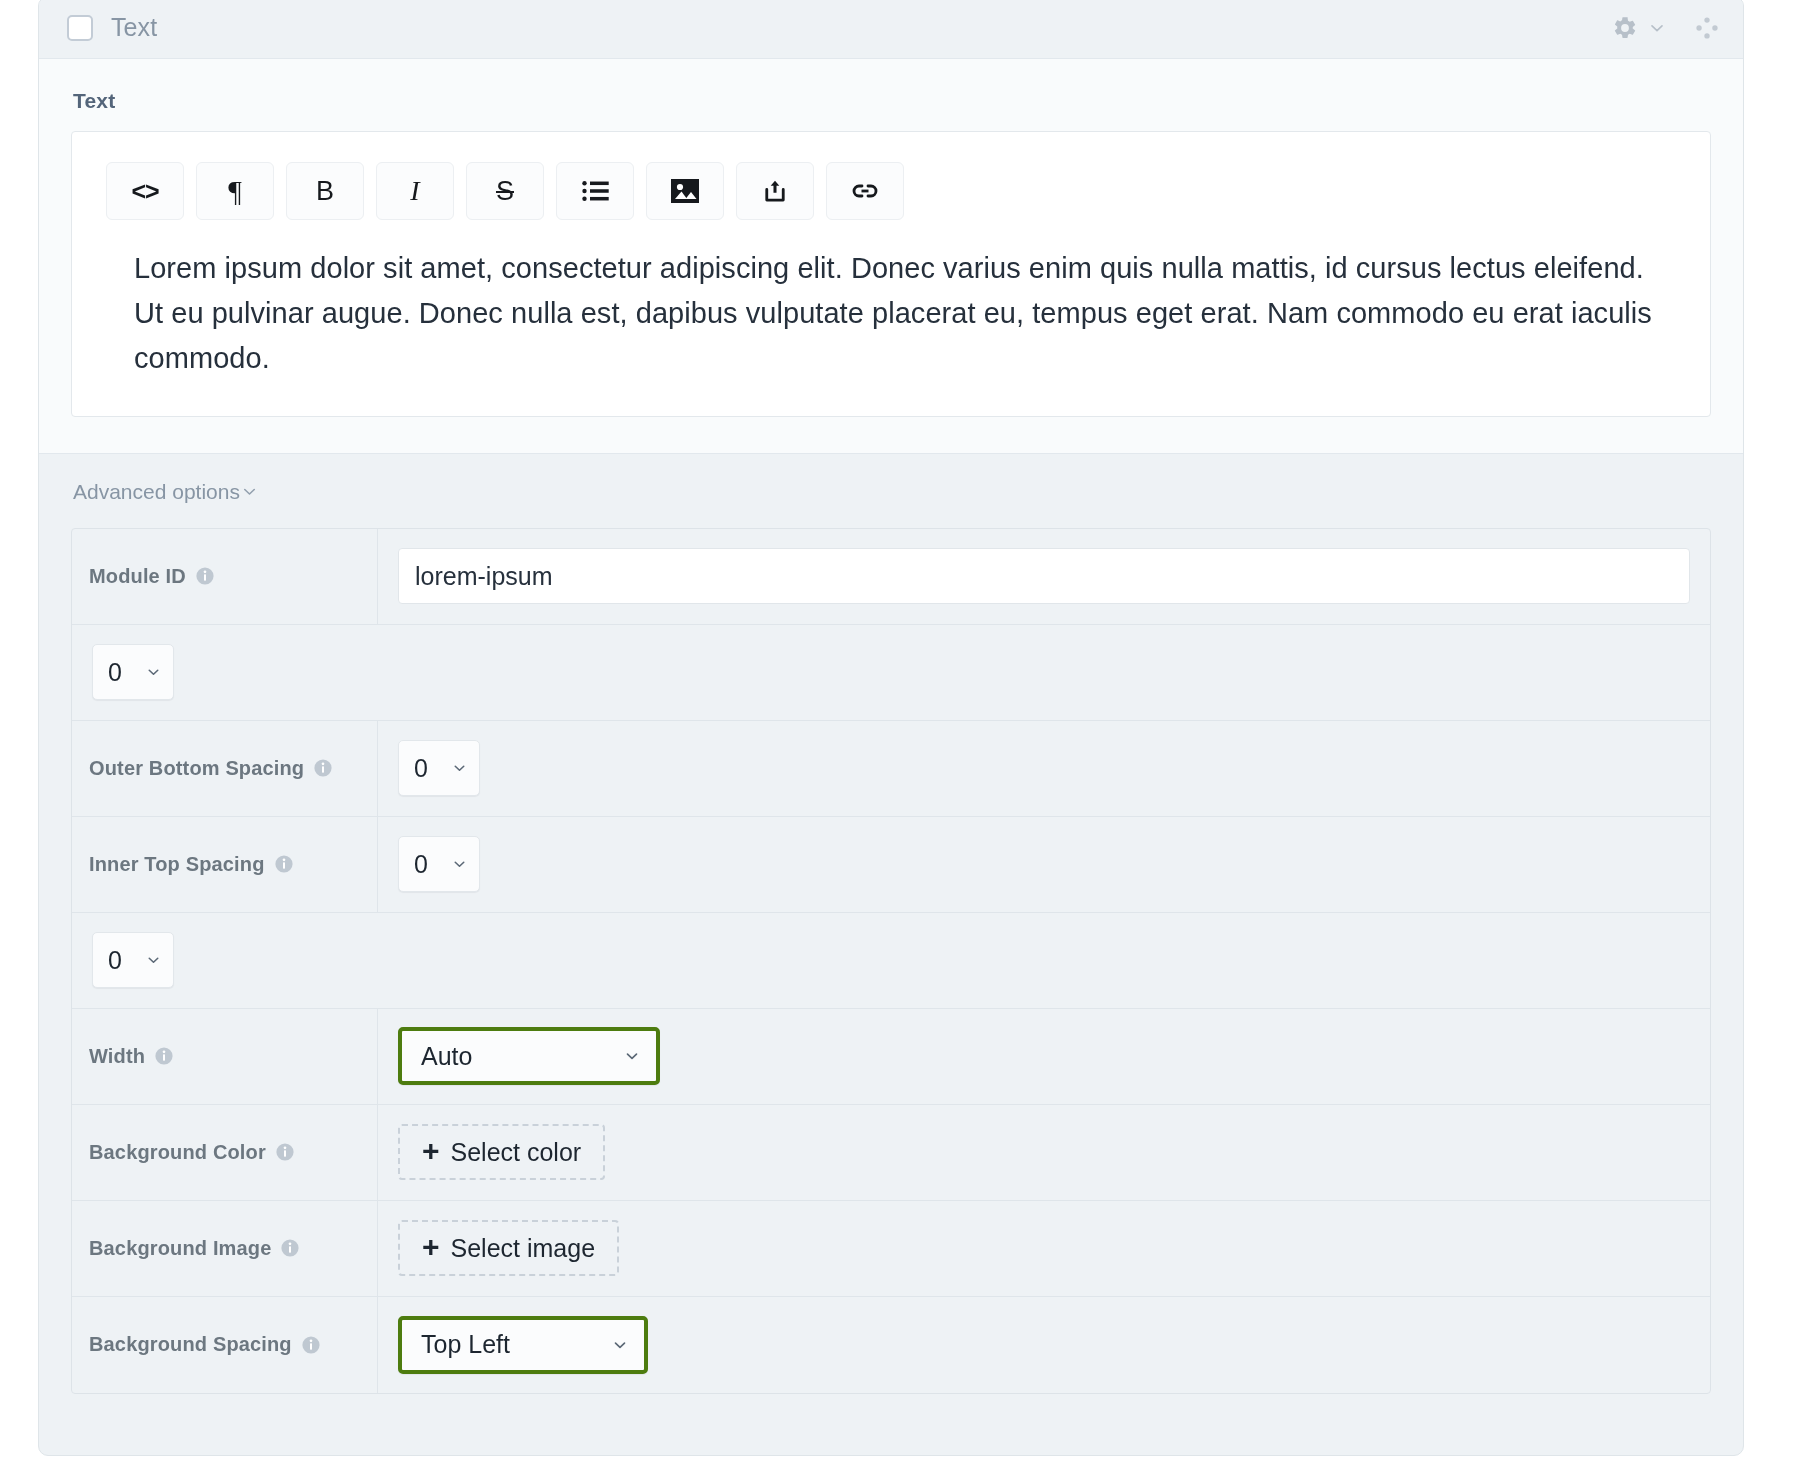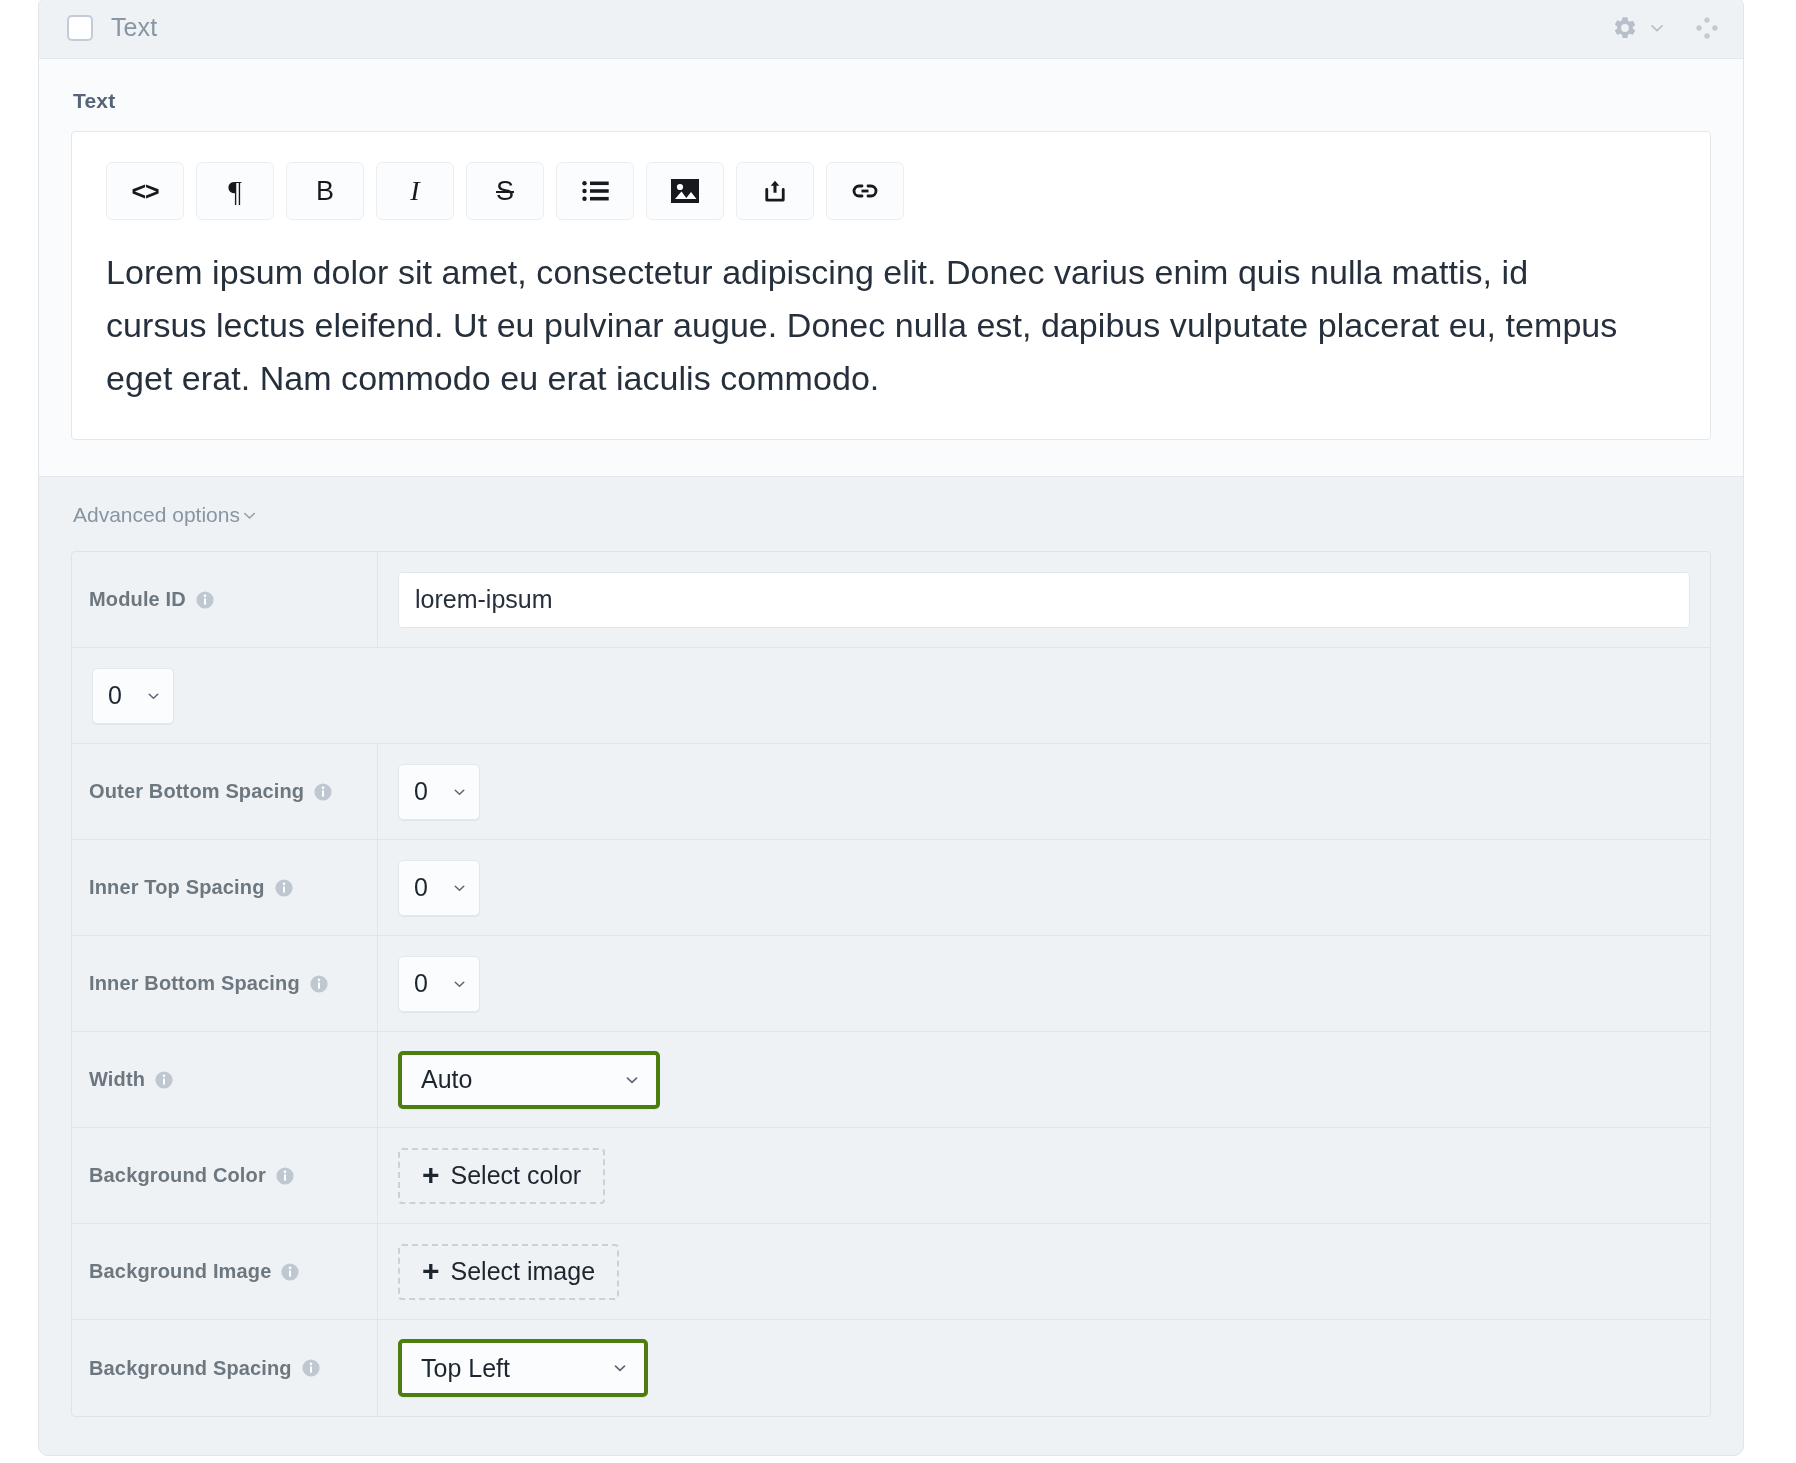--- a/index.html
+++ b/index.html
@@ -102,25 +102,26 @@
     line-height: 1;
     font-family: "Liberation Serif", serif;
   }
   .tb-glyph.code { font-family: "Liberation Sans", sans-serif; font-size: 25px; font-weight: 600; letter-spacing: -1px; }
   .tb-glyph.bold { font-family: "Liberation Sans", sans-serif; font-size: 27px; font-weight: 500; }
   .tb-glyph.ital { font-family: "Liberation Serif", serif; font-size: 28px; font-style: italic; }
   .tb-glyph.para { font-family: "Liberation Serif", serif; font-size: 30px; }
   .tb-glyph.strike { font-family: "Liberation Sans", sans-serif; font-size: 27px; text-decoration: line-through; }
 
   .editor-text {
-    font-size: 34px;
+    font-size: 29px;
     line-height: 1.56;
     color: #26303c;
     letter-spacing: .05px;
     max-width: 1520px;
+    margin-left: 28px;
   }
 
   
   .adv-wrap { padding: 26px 32px 30px 32px; background: #eef2f5; }
   .adv-toggle {
     font-size: 21px;
     color: #8795a4;
     display: inline-flex;
     align-items: center;
     gap: 0;
@@ -408,30 +409,20 @@
           <div class="mini-select">
             <span class="val">0</span>
             <svg class="chev" width="17" height="17" viewBox="0 0 24 24" aria-hidden="true">
                 <path d="M6 9.5 L12 15.2 L18 9.5" fill="none" stroke="#5b6876" stroke-width="2.2" stroke-linecap="round" stroke-linejoin="round"></path>
               </svg>
           </div>
         </div>
       </div>
 
       <div class="srow">
-        <div class="scell-label">
-          <span class="lbl-text">Inner Bottom Spacing</span>
-          <span class="info-icon">
-            <svg width="20" height="20" viewBox="0 0 20 20" aria-hidden="true">
-                <circle cx="10" cy="10" r="8.6" fill="#bfc8d1"></circle>
-                <rect x="9" y="8.4" width="2" height="6.2" fill="#ffffff"></rect>
-                <circle cx="10" cy="5.8" r="1.35" fill="#ffffff"></circle>
-              </svg>
-          </span>
-        </div>
         <div class="scell-ctrl">
           <div class="mini-select">
             <span class="val">0</span>
             <svg class="chev" width="17" height="17" viewBox="0 0 24 24" aria-hidden="true">
                 <path d="M6 9.5 L12 15.2 L18 9.5" fill="none" stroke="#5b6876" stroke-width="2.2" stroke-linecap="round" stroke-linejoin="round"></path>
               </svg>
           </div>
         </div>
       </div>
 

